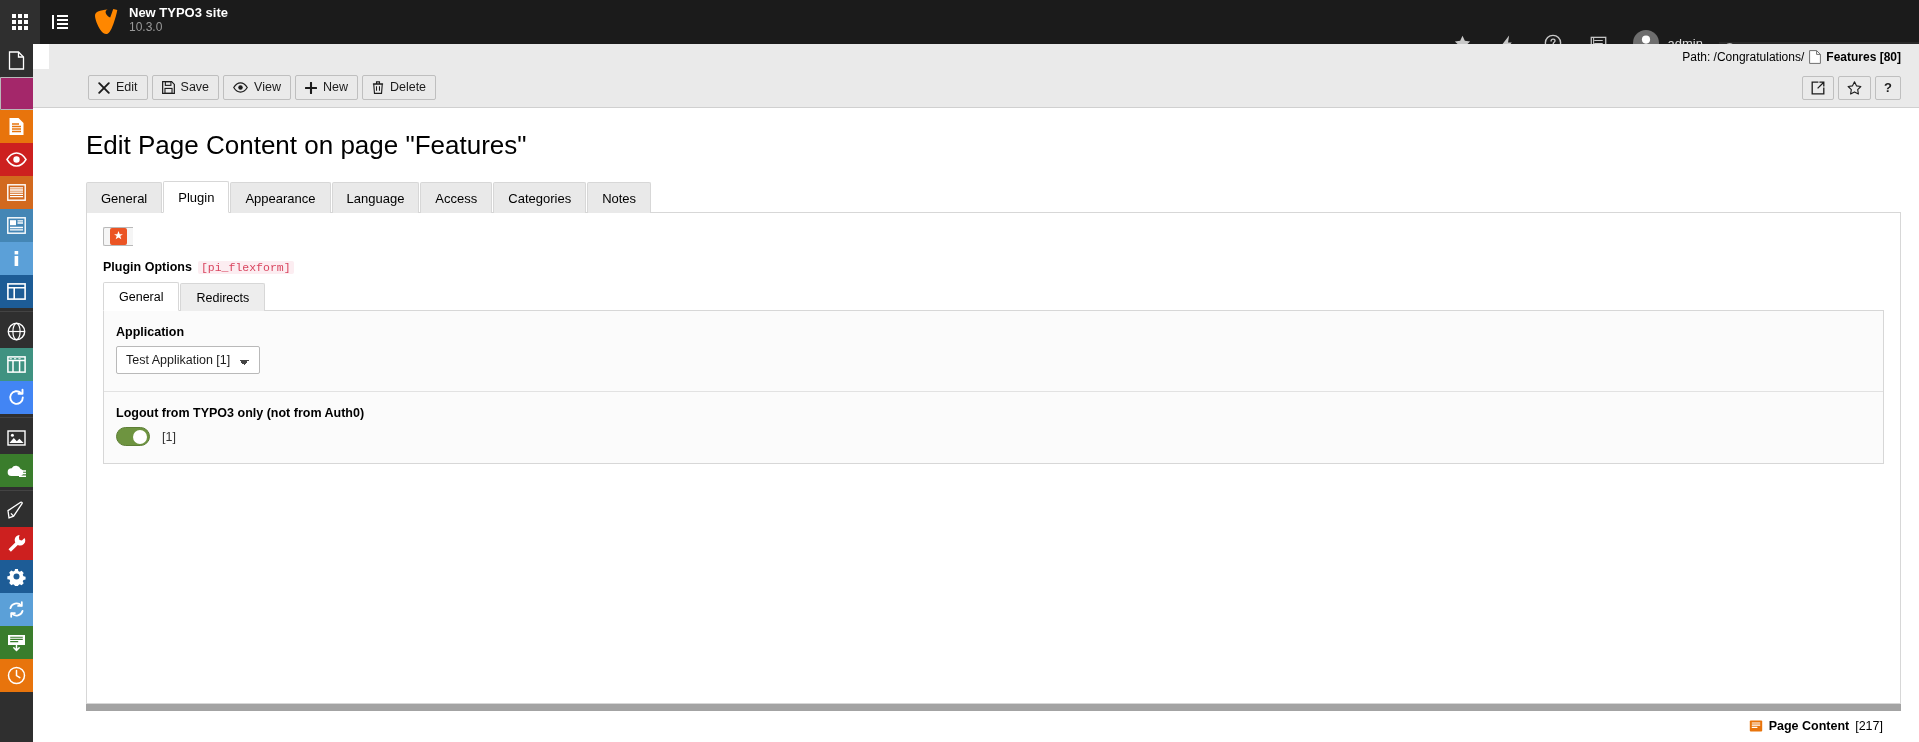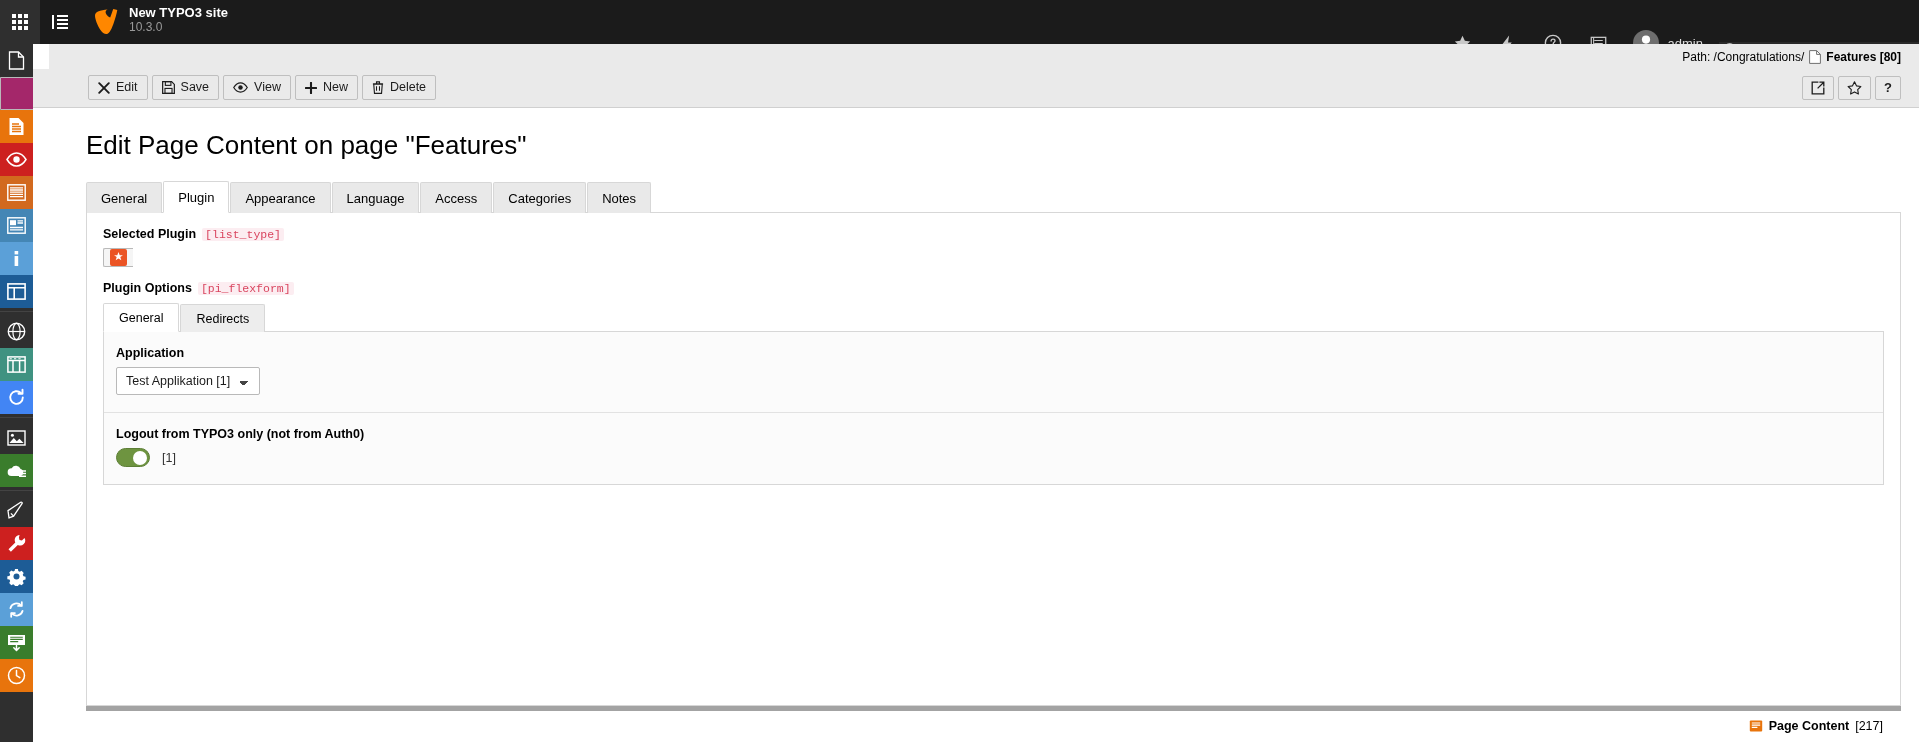--- a/index.html
+++ b/index.html
@@ -232,21 +232,21 @@
     font-size: 12.5px;
     border: 1px solid #b9b9b9;
     border-radius: 2px;
     padding: 7px 9px;
     background: #fff;
     color: #1c1c1c;
   }
 
   
   .module-footer {
-    border-top: 5px solid #a3a3a3;
+    border-top: 7px solid #a3a3a3;
     display: flex; align-items: center; justify-content: flex-end;
     gap: 6px;
     padding: 8px 18px 9px 0;
     font-size: 12.5px;
   }
   .mf-name { font-weight: bold; color: #000; }
   .mf-uid { color: #000; }
 </style>
 </head>
 <body>
@@ -562,24 +562,20 @@
         <div class="tab">Appearance</div>
         <div class="tab">Language</div>
         <div class="tab">Access</div>
         <div class="tab">Categories</div>
         <div class="tab">Notes</div>
       </div>
 
       <div class="tabpanel">
 
         <div class="section">
-          <div class="field-label">
-            <span>Selected Plugin</span>
-            <span class="code-tag">[list_type]</span>
-          </div>
           <div class="select-wrap">
             <span class="select-icon">
               <svg width="17" height="17" viewBox="0 0 18 18">
                 <rect width="18" height="18" rx="2" fill="#eb5424"></rect>
                 <path d="M9 3.2l1.3 3.3h3.4l-2.8 2.1 1.1 3.4L9 10l-3 2 1.1-3.4L4.3 6.5h3.4z" fill="#fff"></path>
               </svg>
             </span>
           </div>
         </div>
 

